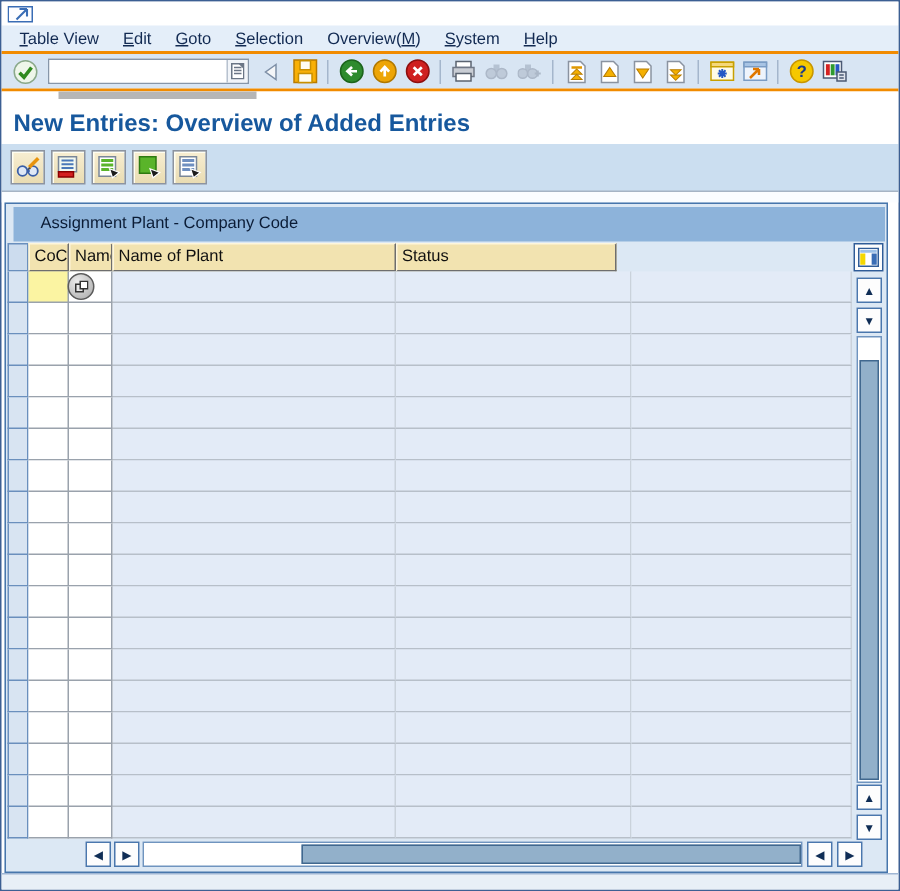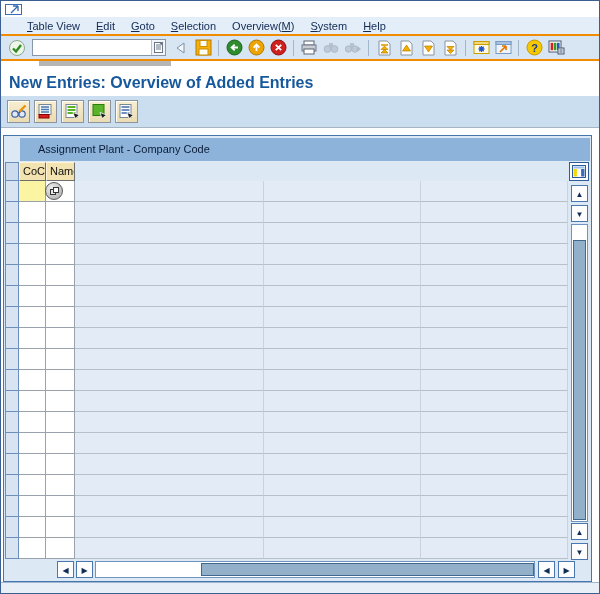--- a/index.html
+++ b/index.html
@@ -7,21 +7,21 @@
   .window{
     position:relative;width:600px;height:594px;background:#ffffff;
     border:1px solid #3c5f93;overflow:hidden;
     font-family:"Liberation Sans", sans-serif;font-size:11px;color:#15233f;
   }
   
   .titlestrip{position:absolute;left:0;top:0;width:100%;height:16px;background:#ffffff;}
   .ctrlicon{position:absolute;left:4px;top:2px;}
   
   .menubar{position:absolute;left:0;top:16px;width:100%;height:17px;background:#e4eef9;
-    display:flex;align-items:center;padding-left:18px;}
+    display:flex;align-items:center;padding-left:4px;}
   .menuitem{padding:0 8px;color:#122a52;cursor:default;white-space:nowrap;}
   .menuitem u{text-decoration:underline;}
   .orangeline{position:absolute;left:0;width:100%;height:2px;background:#f18b00;}
   .ol1{top:33px;} .ol2{top:58px;}
   
   .toolbar{position:absolute;left:0;top:35px;width:100%;height:23px;background:#d8e5f3;
     display:flex;align-items:center;padding-left:5px;}
   .tbtn{width:20px;height:20px;display:flex;align-items:center;justify-content:center;
     margin:0 1px;border:1px solid transparent;}
   .tbtn.disabled{opacity:.55;}
@@ -39,21 +39,21 @@
   .apptoolbar{position:absolute;left:0;top:95px;width:100%;height:32px;background:#cbdef0;
     border-bottom:1px solid #a6b4c4;display:flex;align-items:center;padding-left:6px;}
   .abtn{width:23px;height:23px;margin-right:4px;border:1px solid #8d94a0;
     background:linear-gradient(#f8eed2,#e9dcb2);
     box-shadow:inset 1px 1px 0 #fffef2;
     display:flex;align-items:center;justify-content:center;}
   .gapstrip{position:absolute;left:0;top:127px;width:100%;height:7px;background:#fbfdff;}
   
   .main{position:absolute;left:2px;top:134px;width:589px;height:447px;
     border:1px solid #4776ac;background:#dce8f4;}
-  .caption{position:absolute;left:16px;top:2px;right:1px;height:23px;background:#8db3da;
+  .caption{position:absolute;left:5px;top:2px;right:1px;height:23px;background:#8db3da;
     color:#0b1c36;line-height:23px;padding-left:18px;}
   .headerrow{position:absolute;left:1px;top:26px;height:19px;display:flex;}
   .hcell{height:19px;background:#f2e3b0;border:1px solid #6e6e6e;
     border-top-color:#fdf6dc;border-left-color:#fdf6dc;
     padding:2px 0 0 3px;color:#101010;overflow:hidden;white-space:nowrap;}
   .hsel{width:14px;background:#ccdcee;border:1px solid #6a8fbd;}
   .wc0{width:27px;} .wc1{width:29px;} .wc2{width:189px;} .wc3{width:157px;} .wc4{width:147px;}
   .tbody{position:absolute;left:1px;top:45px;}
   .trow{display:flex;height:21px;}
   .c{height:21px;}
@@ -293,20 +293,22 @@
 
   <div class="gapstrip"></div>
 
   <div class="main">
     <div class="caption">Assignment Plant - Company Code</div>
 
     <div class="headerrow">
       <div class="hcell hsel"></div>
       <div class="hcell wc0">CoCd</div>
       <div class="hcell wc1">Name</div>
+      <div class="hcell wc2">Name of Plant</div>
+      <div class="hcell wc4">Status</div>
     </div>
 
     <div class="cfgbtn">
       <svg width="14" height="13" viewBox="0 0 14 13">
         <rect x="0.5" y="0.5" width="13" height="12" fill="#fff" stroke="#2f5c98"></rect>
         <rect x="1.5" y="1.5" width="11" height="2" fill="#9cc0e8"></rect>
         <rect x="1.5" y="4" width="3.4" height="7.5" fill="#f5d800"></rect>
         <rect x="5.3" y="4" width="3.4" height="7.5" fill="#ffffff"></rect>
         <rect x="9.1" y="4" width="3.4" height="7.5" fill="#3a6db5"></rect>
       </svg>

